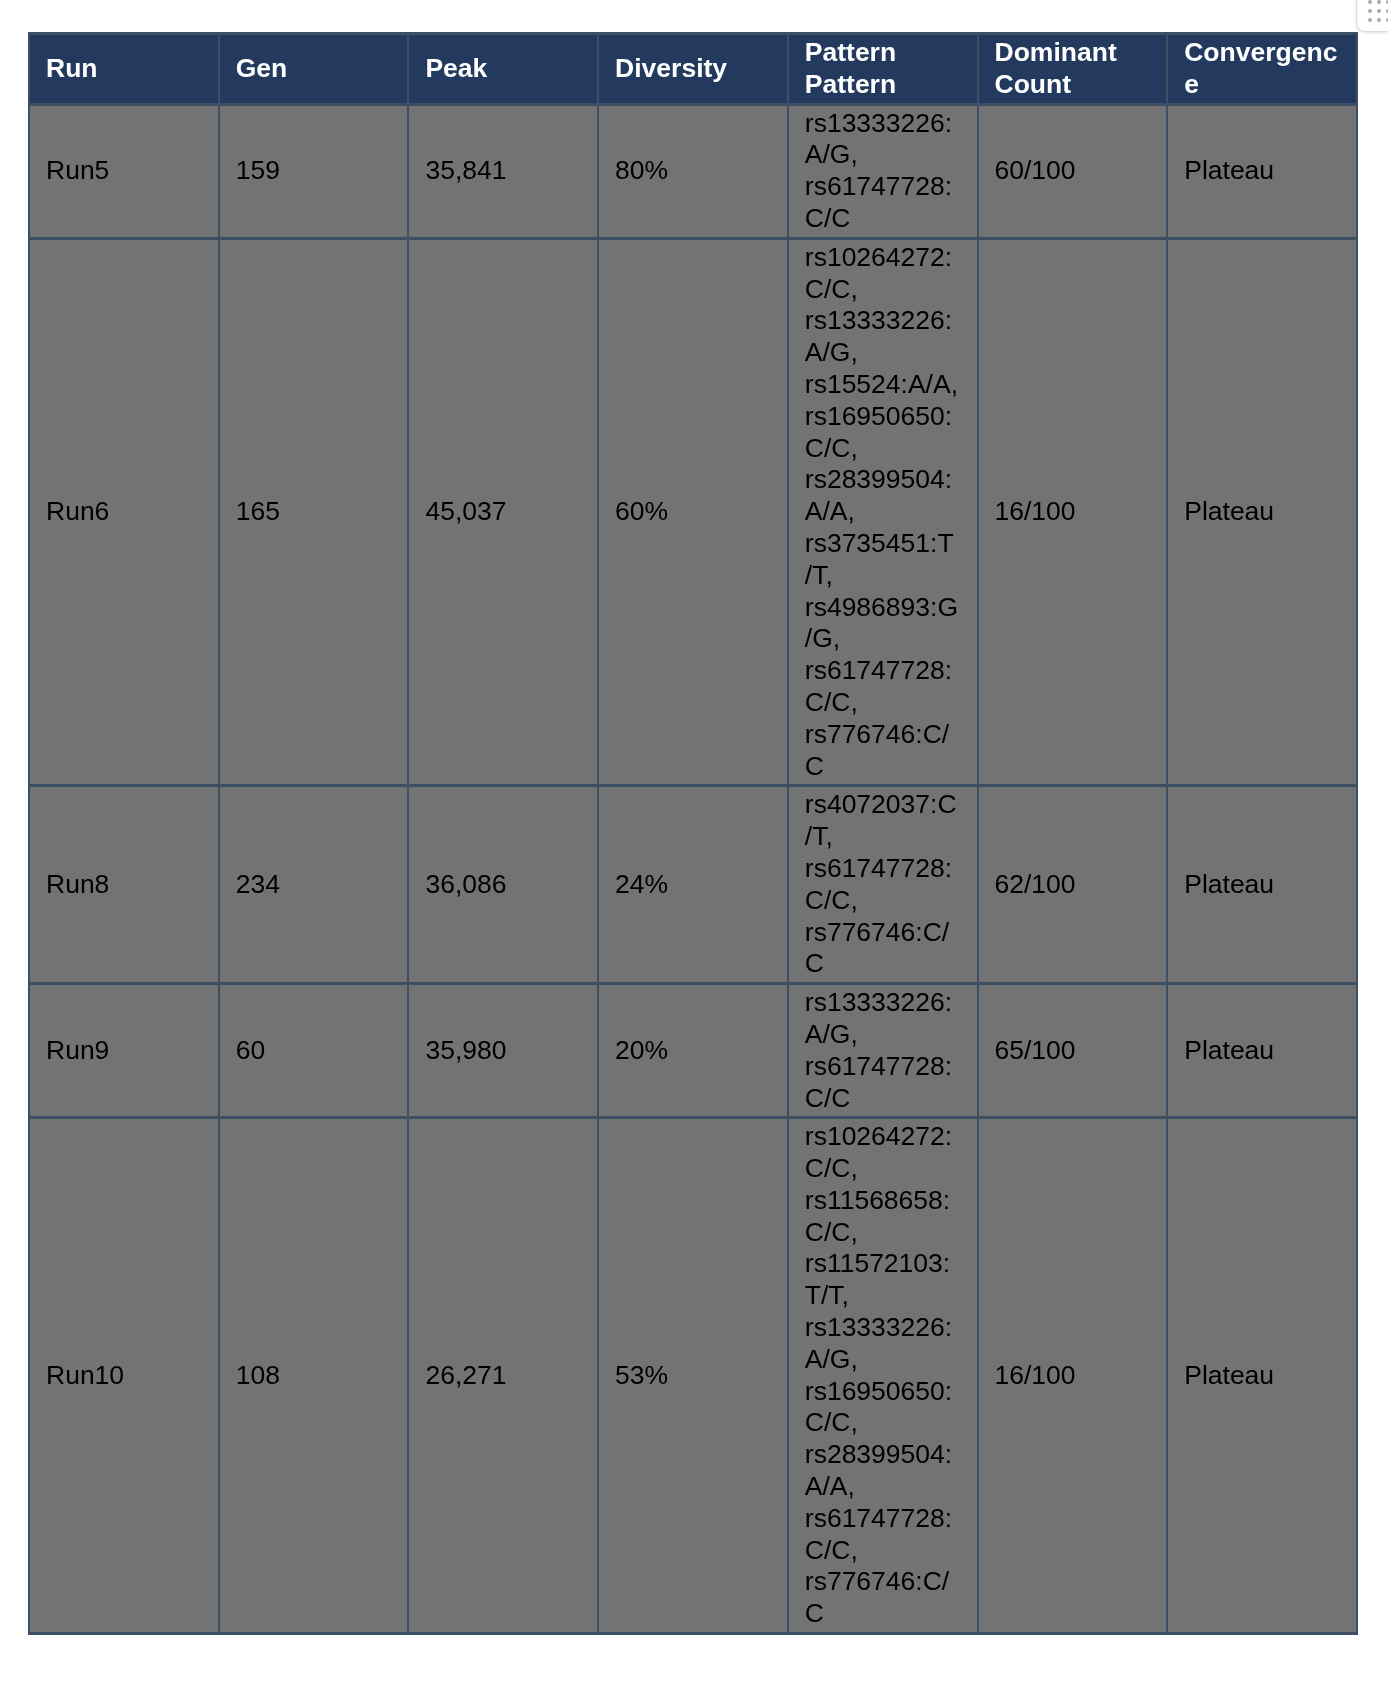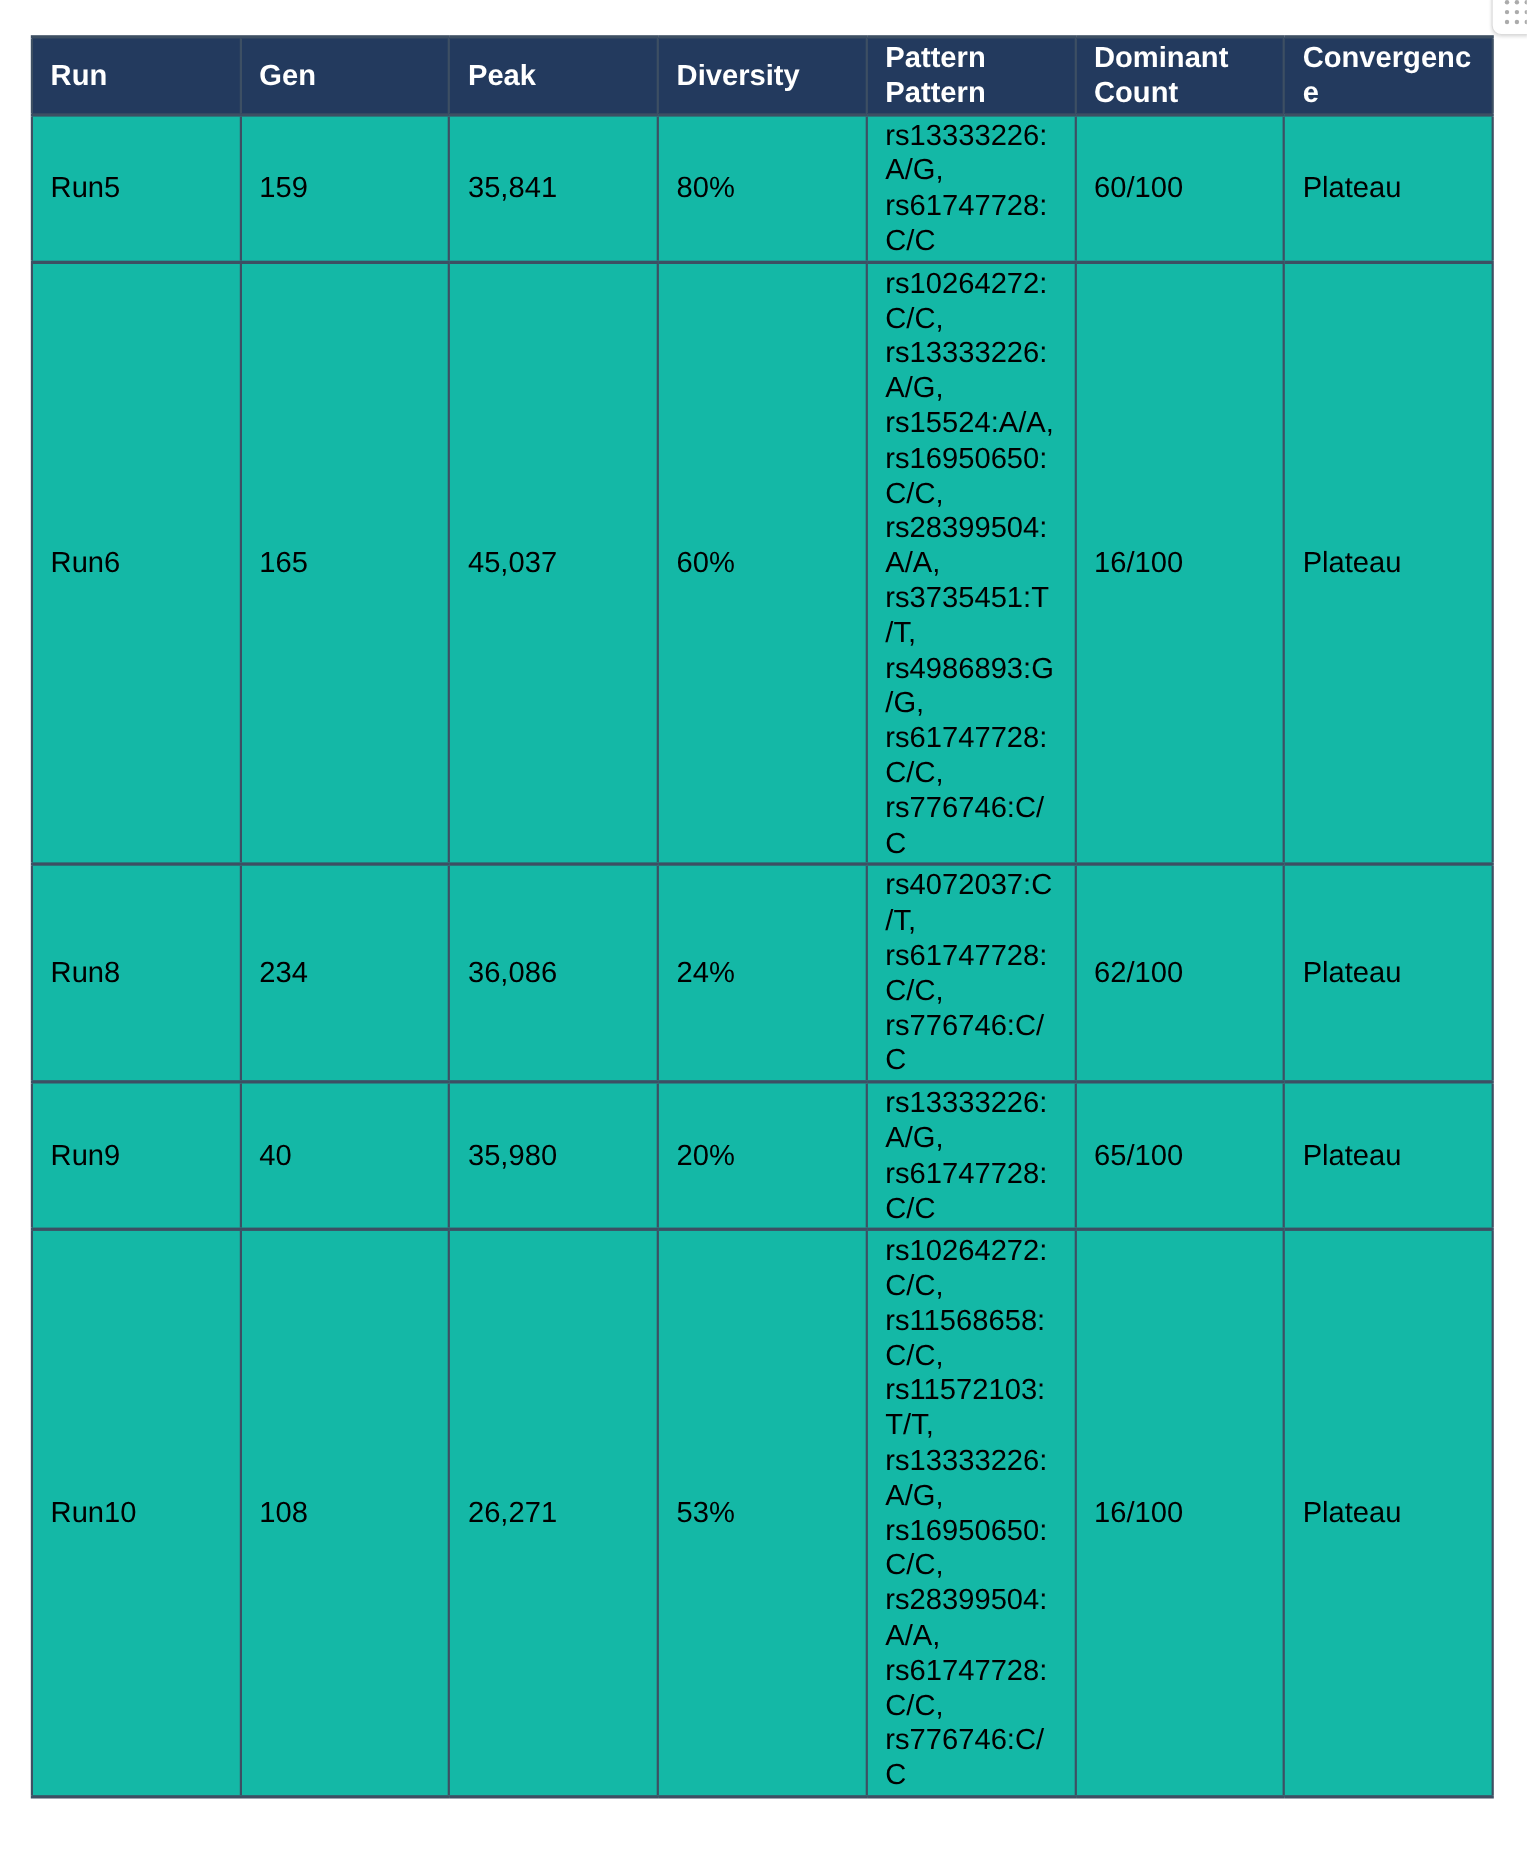--- a/index.html
+++ b/index.html
@@ -35,21 +35,21 @@
     line-height: 1.2;
     overflow-wrap: break-word;
     word-wrap: break-word;
   }
   table.results th {
     background: #233a5e;
     color: #ffffff;
     font-weight: bold;
   }
   table.results td {
-    background: #14b8a6;
+    background: #737373;
     color: #000000;
   }
   
   .options-btn {
     position: absolute;
     left: 1356px;
     top: -10px;
     width: 44px;
     height: 40px;
     background: #ffffff;
@@ -112,21 +112,21 @@
       <td>Run8</td>
       <td>234</td>
       <td>36,086</td>
       <td>24%</td>
       <td>rs4072037:C/T, rs61747728:C/C, rs776746:C/C</td>
       <td>62/100</td>
       <td>Plateau</td>
     </tr>
     <tr>
       <td>Run9</td>
-      <td>40</td>
+      <td>60</td>
       <td>35,980</td>
       <td>20%</td>
       <td>rs13333226:A/G, rs61747728:C/C</td>
       <td>65/100</td>
       <td>Plateau</td>
     </tr>
     <tr>
       <td>Run10</td>
       <td>108</td>
       <td>26,271</td>

